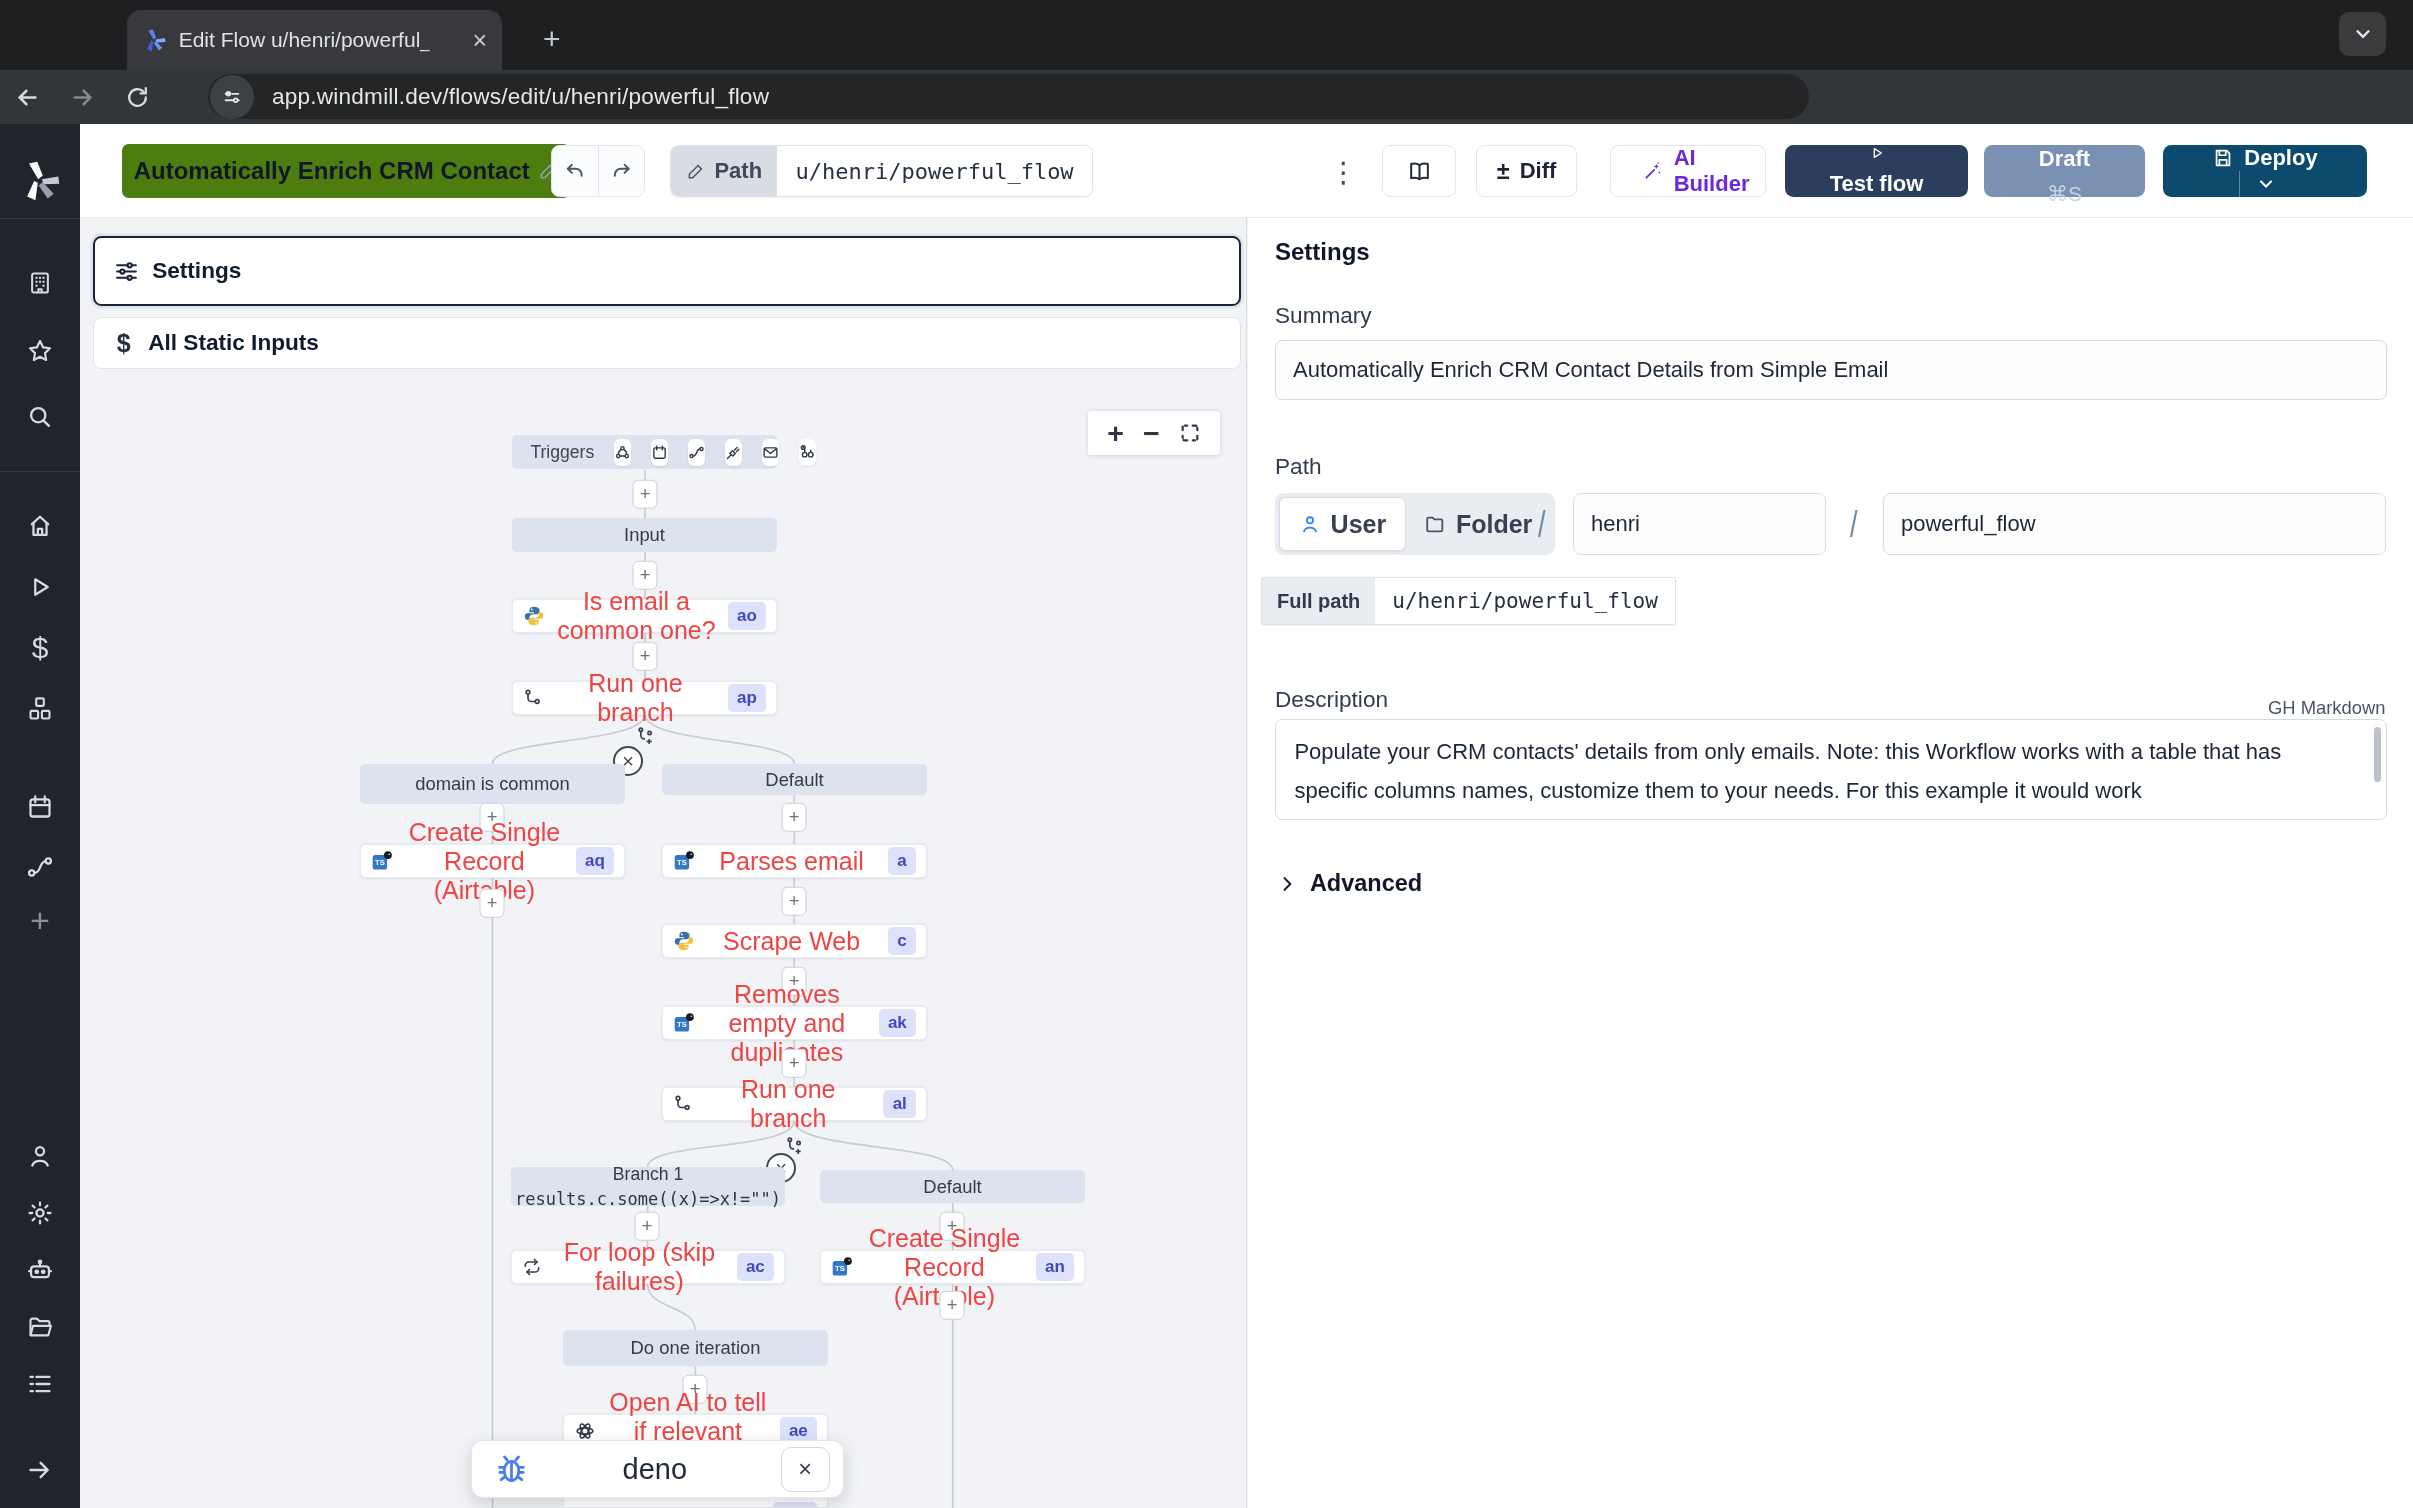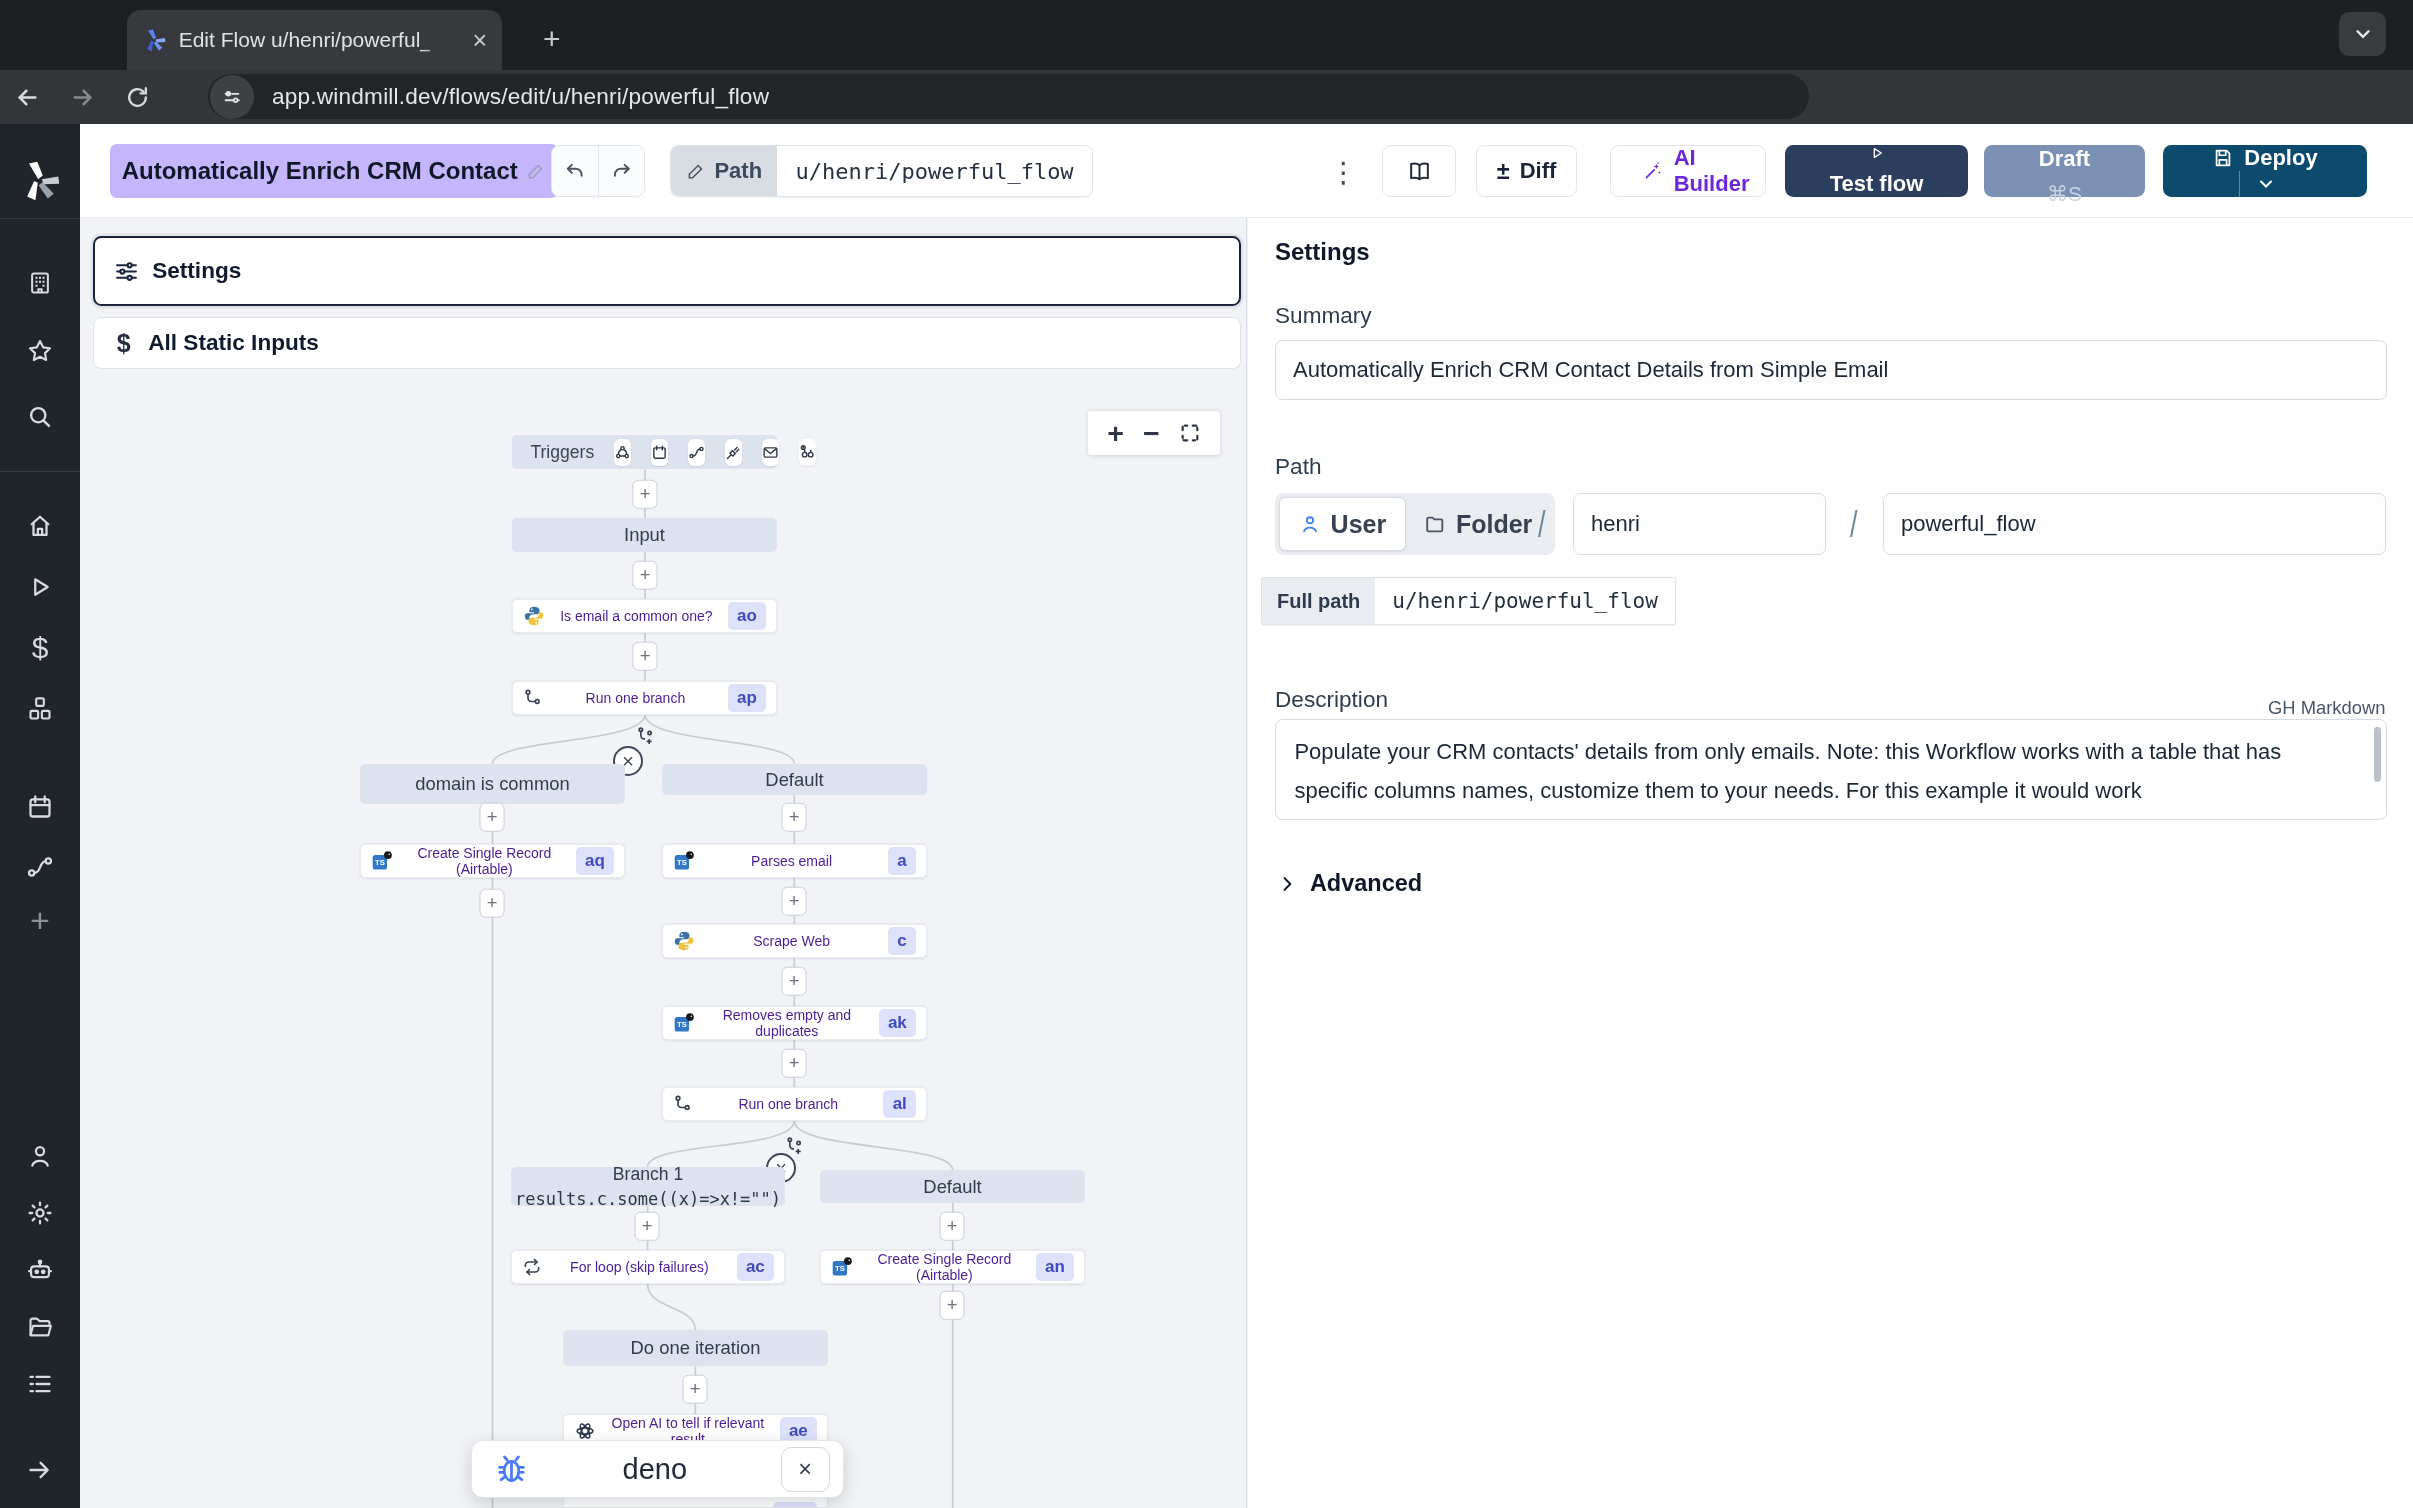--- a/index.html
+++ b/index.html
@@ -43,22 +43,22 @@
 
   
   #appsidebar { position:absolute; left:0; top:124px; width:80px; height:1384px; background:#20242b; }
   #appsidebar .logo { position:absolute; left:18.4px; top:35px; }
   .sb-div { position:absolute; left:0; width:80px; height:0.8px; background:#323844; }
   .sb-ic { position:absolute; left:50%; transform:translate(-50%,-50%); }
 
   
   #appheader { position:absolute; left:80px; top:124px; width:2333px; height:94px; background:#ffffff;
     border-bottom:0.8px solid #e8eaee; }
-  #flowtitle { position:absolute; left:30px; top:20px; height:54px; display:flex; align-items:center; gap:8.4px;
-    background:#c4b5fd; border-radius:6.7px; padding:0 11.7px;justify-content:center; }
+  #flowtitle { position:absolute; left:42px; top:20px; height:54px; display:flex; align-items:center; gap:8.4px;
+    background:#4d7c0f; border-radius:6.7px; padding:0 11.7px;justify-content:center; }
   #flowtitle .t { font-size:24px; font-weight:700; color:#101828; }
   .btn-group { position:absolute; top:35px; display:flex; border:0.8px solid #e2e5ea; border-radius:8.4px;
     background:#fbfcfd; overflow:hidden; height:52px; top:21px; }
   #undoredo { left:471px; }
   #undoredo .seg { width:46px; display:flex; align-items:center; justify-content:center; }
   #undoredo .seg + .seg { border-left:0.8px solid #e2e5ea; }
   #pathwidget { position:absolute; left:590px; top:21px; height:52px; display:flex; border:0.8px solid #dfe3e8;
     border-radius:8.4px; overflow:hidden; box-shadow:0 0.8px 1.7px rgba(16,24,40,.05); }
   #pathwidget .lab { background:#d8dce3; display:flex; align-items:center; gap:8.4px; padding:0 15px;
     font-size:22px; font-weight:700; color:#3d4楼a5c; color:#3d4a5c; }
@@ -92,21 +92,21 @@
 
   #zoomcard { position:absolute; left:1008px; top:193px; width:132px; height:44px; background:#fff;
     box-shadow:0 0.8px 4.2px rgba(16,24,40,.14); border-radius:3.4px;
     display:flex; align-items:center; justify-content:space-evenly; }
 
   
   .gbar { position:absolute; background:#dce3ee; border-radius:5px; display:flex; align-items:center;
     justify-content:center; color:#323c4c; font-size:18.4px; }
   .wnode { position:absolute; background:#fff; border:0.8px solid #e7eaef; border-radius:5px;
     box-shadow:0 0.8px 2.5px rgba(16,24,40,.09); display:flex; align-items:center; padding:0 10px; gap:8.4px; }
-  .wnode .lbl { flex:1; text-align:center; font-size:14px; color:#4c1d95; }
+  .wnode .lbl { flex:1; text-align:center; font-size:25px; color:#ef4444; }
   .badge { background:#dde2fa; color:#4049c0; font-weight:700; font-size:17px; border-radius:5px; padding:4.2px 9.2px; }
   .plusbox { position:absolute; width:25px; height:28.5px; background:#fff; border:1.3px solid #c9ced7; border-radius:5.9px;
     display:flex; align-items:center; justify-content:center; color:#6b7280; font-size:18.4px; font-weight:400;
     transform:translate(-50%,-50%); }
   .xcircle { position:absolute; width:30px; height:30px; border:2.1px solid #3e4756; border-radius:50%; background:#fff;
     display:flex; align-items:center; justify-content:center; color:#3e4756; font-size:20px;
     transform:translate(-50%,-50%); }
   .spliticon { position:absolute; transform:translate(-50%,-50%); }
   #triggersbar { justify-content:flex-start; padding:0 0 0 18.4px; gap:20px; color:#3c4654; font-size:17.6px; }
   .trig-btn { width:27px; height:27px; background:#fff; border-radius:5.9px; display:flex;

